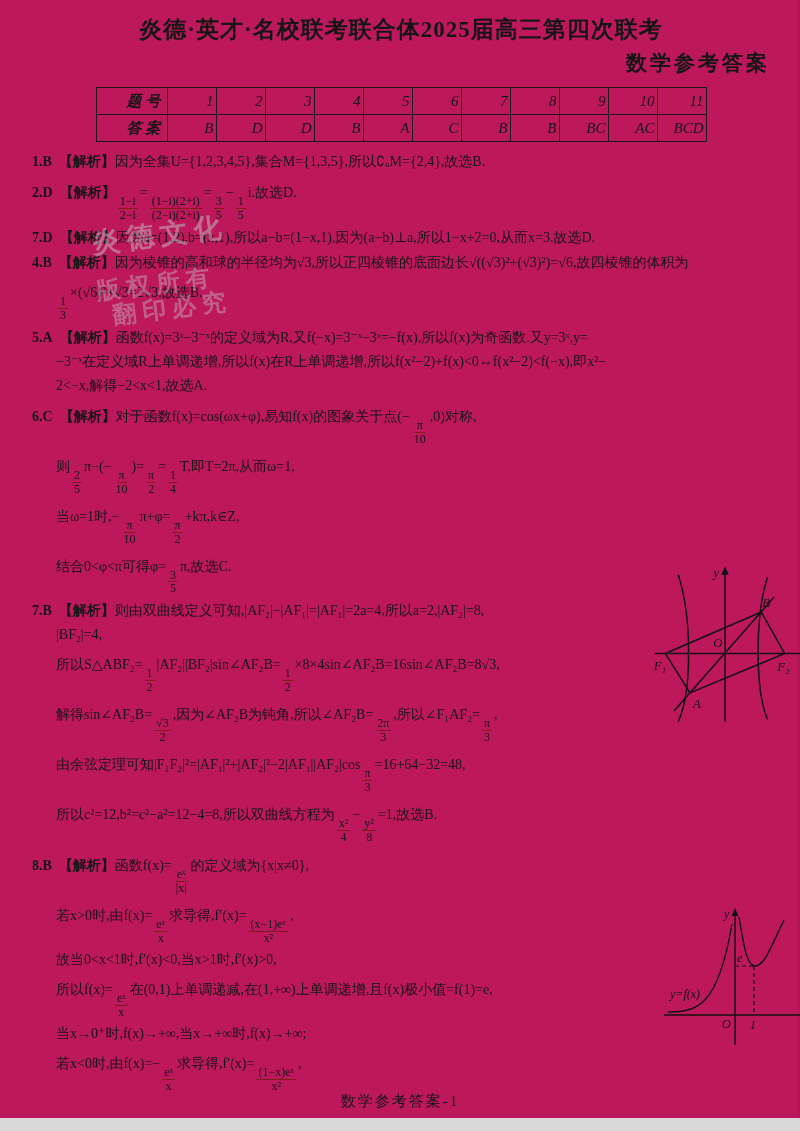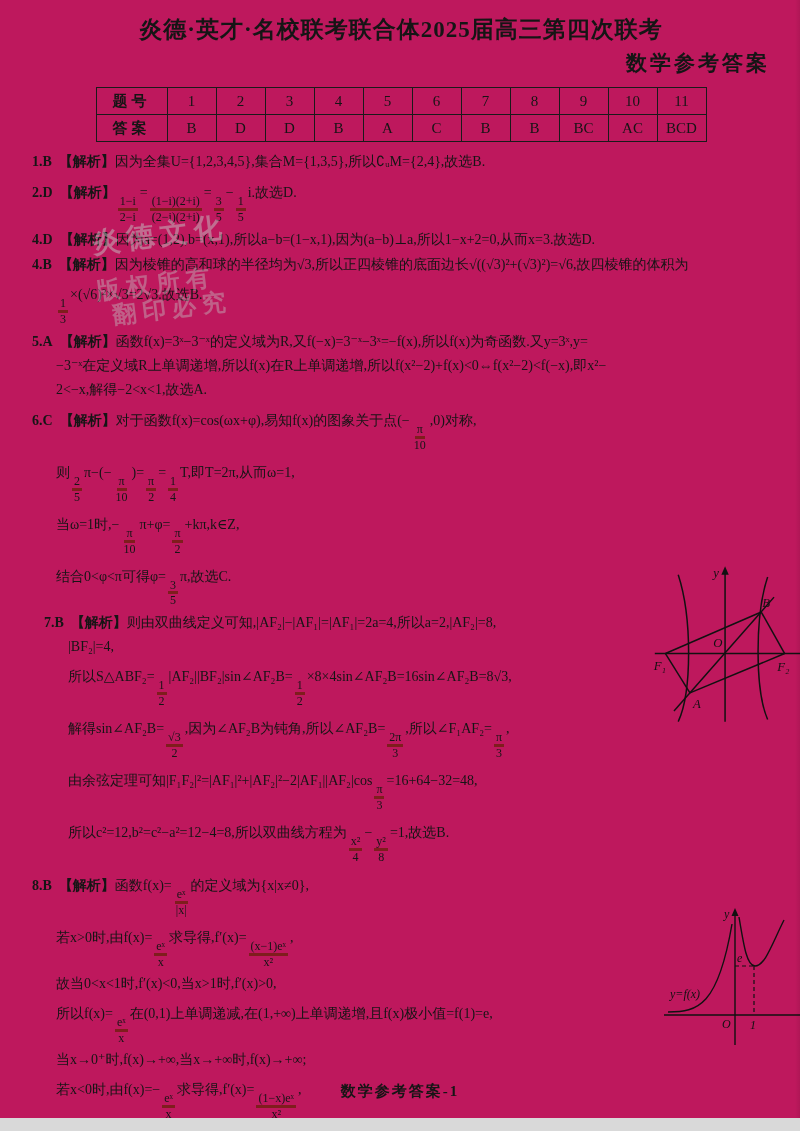--- a/index.html
+++ b/index.html
@@ -2,43 +2,43 @@
 <html><head>
 <meta charset="utf-8">
 <style>
   html,body{margin:0;padding:0;background:#ffffff;}
   .page{position:relative;width:800px;height:1131px;background:#be185d;overflow:hidden;
         font-family:"Liberation Serif","DejaVu Serif",serif;color:#151515;}
   .content{position:relative;padding:12px 30px 0 32px;}
   .title{text-align:center;font-size:23px;font-weight:bold;letter-spacing:1px;margin:2px 0 4px 0;}
   .subtitle{text-align:right;font-size:21px;font-weight:bold;letter-spacing:3px;margin:4px 0 10px 0;}
   table.answers{border-collapse:collapse;margin:0 auto 8px auto;table-layout:fixed;}
-  table.answers td{border:1.5px solid #1a1a1a;text-align:center;height:26px;font-size:15px;padding:0 2px;}
+  table.answers td{border:1.5px solid #1a1a1a;text-align:right;height:26px;font-size:15px;padding:0 2px;font-style:italic;}
   table.answers td.hd{width:66px;font-weight:bold;letter-spacing:4px;}
   table.answers td.cell{width:44px;}
   .sec-heading{font-size:14px;font-weight:bold;margin:4px 0 3px 0;}
   .sol{position:relative;font-size:14px;margin:1px 0;}
-  .sol[data-num="7"]{padding-right:170px;margin-left:12px;}
+  .sol[data-num="7"]{padding-right:170px;}
   .sol[data-num="8"]{padding-right:160px;}
   .sol-line{padding-left:24px;line-height:24px;min-height:24px;}
   .sol-line.first{padding-left:0;}
   .sol-line.tall{line-height:30px;padding-top:3px;padding-bottom:3px;}
   .qn{font-weight:bold;margin-right:7px;white-space:nowrap;}
   .jx{font-weight:bold;}
   .frac{display:inline-flex;flex-direction:column;align-items:center;vertical-align:-8px;
         line-height:1.08;font-size:12px;margin:0 2px;}
-  .frac .ftop{border-bottom:3px solid #7f1d1d;padding:0 2px;text-align:right;}
+  .frac .ftop{border-bottom:1px solid #7f1d1d;padding:0 2px;text-align:right;}
   .frac .fbot{padding:0 2px;text-align:right;}
   .fig{position:absolute;background:transparent;}
   .fig7{left:608px;top:546px;width:185px;height:165px;}
   .fig8{left:616px;top:884px;width:175px;height:150px;}
   .fig svg{width:100%;height:100%;}
   .fig text{font-family:"Liberation Serif","DejaVu Serif",serif;font-style:italic;font-size:12px;fill:#111;}
-  .footer{position:absolute;left:0;right:0;bottom:30px;text-align:center;
-          font-size:15px;font-weight:bold;letter-spacing:2px;}
+  .footer{position:absolute;left:0;right:0;bottom:20px;text-align:center;
+          font-size:15px;font-weight:normal;letter-spacing:2px;}
   .wm{position:absolute;color:#c3c3c3;opacity:.5;font-size:28px;font-weight:bold;
       letter-spacing:6px;transform:rotate(-7deg);white-space:nowrap;pointer-events:none;}
   .wm1{left:92px;top:216px;}
   .wm2{left:96px;top:268px;font-size:24px;opacity:.42;}
   .wm3{left:112px;top:292px;font-size:24px;opacity:.42;}
   .scan-bottom{position:absolute;left:0;right:0;bottom:0;height:13px;background:#d9d9d9;}
   .scan-right{position:absolute;top:0;bottom:0;right:0;width:5px;
               background:linear-gradient(to right,rgba(0,0,0,0),rgba(0,0,0,.08));}
 </style>
 </head>
@@ -97,21 +97,21 @@
               <span class="fbot">(2−i)(2+i)</span>
             </span>=<span class="frac">
               <span class="ftop">3</span>
               <span class="fbot">5</span>
             </span>−<span class="frac">
               <span class="ftop">1</span>
               <span class="fbot">5</span>
             </span>i.故选D.</div>
         </div>
         <div class="sol" data-num="3">
-          <div class="sol-line first"><b class="qn">4.D</b><b class="jx">【解析】</b>因为a=(1,2),b=(x,1),所以a−b=(1−x,1),因为(a−b)⊥a,所以1−x+2=0,从而x=3.故选D.</div>
+          <div class="sol-line first"><b class="qn">7.D</b><b class="jx">【解析】</b>因为a=(1,2),b=(x,1),所以a−b=(1−x,1),因为(a−b)⊥a,所以1−x+2=0,从而x=3.故选D.</div>
         </div>
         <div class="sol" data-num="4">
           <div class="sol-line first"><b class="qn">4.B</b><b class="jx">【解析】</b>因为棱锥的高和球的半径均为√3,所以正四棱锥的底面边长√((√3)²+(√3)²)=√6,故四棱锥的体积为</div>
           <div class="sol-line tall"><span class="frac">
               <span class="ftop">1</span>
               <span class="fbot">3</span>
             </span>×(√6)²×√3=2√3.故选B.</div>
         </div>
         <div class="sol" data-num="5">
           <div class="sol-line first"><b class="qn">5.A</b><b class="jx">【解析】</b>函数f(x)=3ˣ−3⁻ˣ的定义域为R,又f(−x)=3⁻ˣ−3ˣ=−f(x),所以f(x)为奇函数.又y=3ˣ,y=</div>

